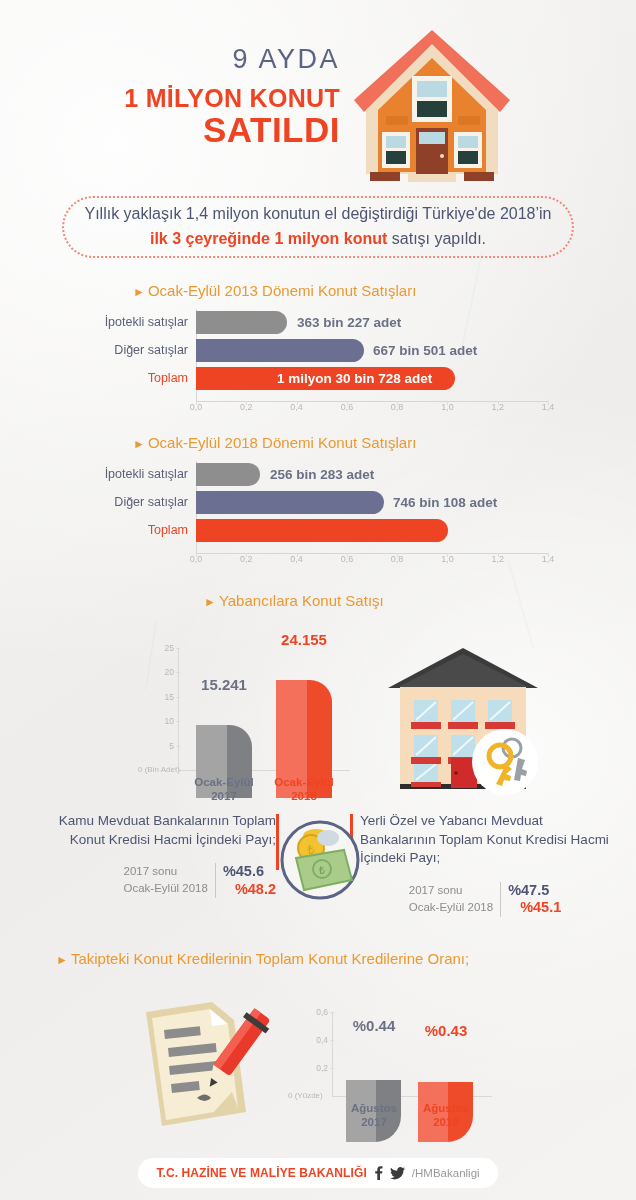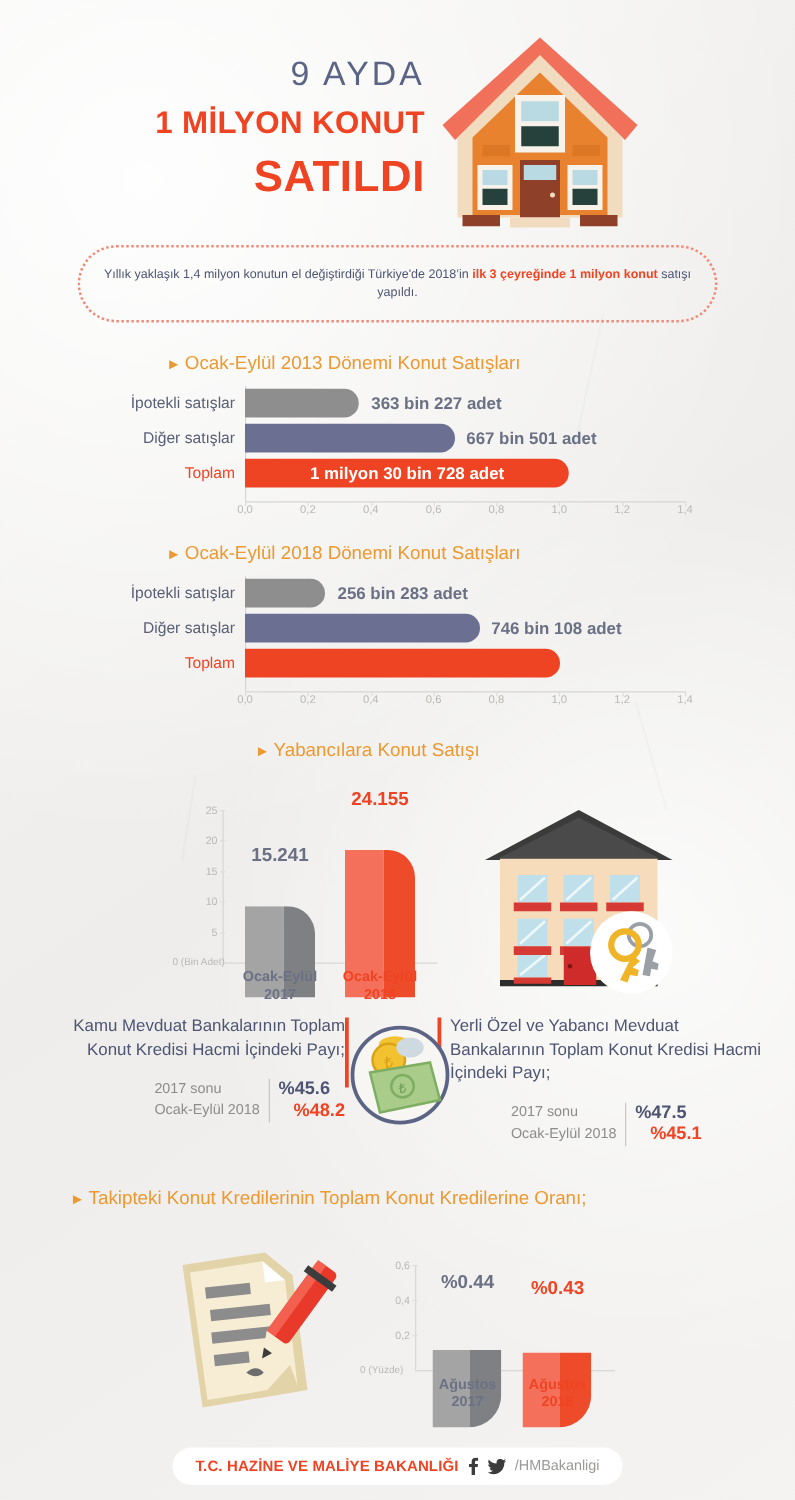--- a/index.html
+++ b/index.html
@@ -28,32 +28,32 @@
   .t-9ayda {
     font-size: 27px; letter-spacing: 2.5px; color: #5b6485; font-weight: 400;
     line-height: 1;
   }
   .t-milyon {
     font-size: 25px; font-weight: bold; color: #ef4423; letter-spacing: .3px;
     margin-top: 13px; line-height: 1; white-space: nowrap;
   }
   .t-satildi {
     font-size: 35px; font-weight: bold; color: #ef4423; letter-spacing: .5px;
-    margin-top: 13px; line-height: 1;
+    margin-top: 1px; line-height: 1;
   }
   .house-top { position: absolute; left: 352px; top: 24px; width: 160px; height: 160px; }
 
   
   .callout {
     position: absolute; left: 62px; top: 196px; width: 512px; height: 62px;
     border: 2px dotted #f08a78; border-radius: 31px;
     display: flex; align-items: center; justify-content: center;
   }
   .callout p {
-    font-size: 10px; color: #4d5572; text-align: center; line-height: 1.55;
+    font-size: 16px; color: #4d5572; text-align: center; line-height: 1.55;
     padding: 0 14px;
   }
   .callout b { color: #ef4423; }
 
   
   .sec-head {
     position: absolute; color: #eb9930; font-size: 15px; font-weight: 500;
     white-space: nowrap;
   }
   .sec-head .arw { font-size: 12px; margin-right: 3px; }
@@ -68,21 +68,21 @@
   .hlabel.red { color: #ef4423; }
   .hbar {
     position: absolute; left: 0; top: 0; height: 23px;
     border-top-right-radius: 11.5px; border-bottom-right-radius: 11.5px;
   }
   .hval {
     position: absolute; top: 0; line-height: 23px; font-size: 13.5px;
     font-weight: bold; white-space: nowrap;
   }
   .hval.out { color: #6b7184; }
-  .hval.in  { color: #ffffff; }
+  .hval.in  { color: #ffffff; margin-left: 29px; }
   .haxis {
     position: absolute; left: 0; width: 100%; height: 1px; background: #d7d6d4;
   }
   .haxis-left { position:absolute; width:1px; background:#d7d6d4; left:0; }
   .htick {
     position: absolute; top: 3px; font-size: 9px; color: #b9b8b5;
     transform: translateX(-50%); white-space: nowrap;
   }
   .hticmark { position:absolute; top:0; width:1px; height:4px; background:#dedddb; }
 

